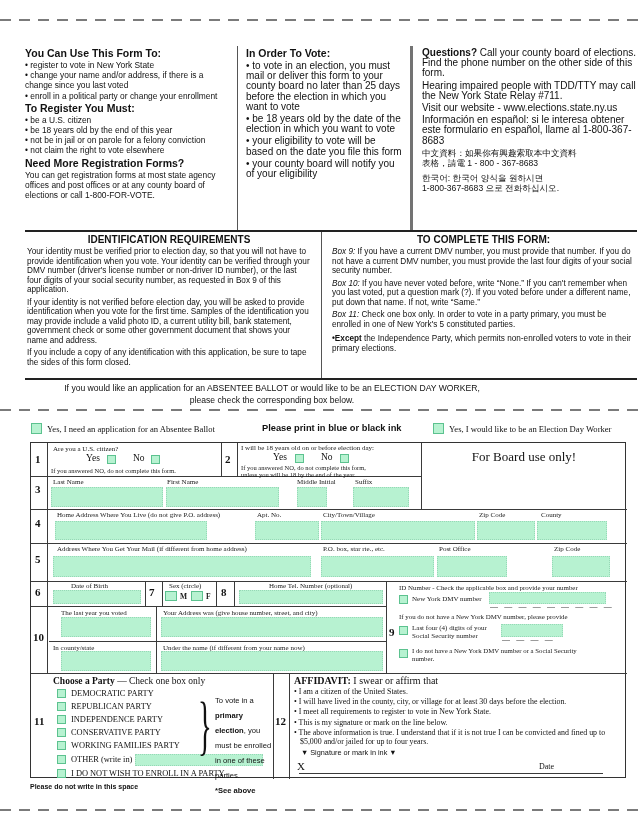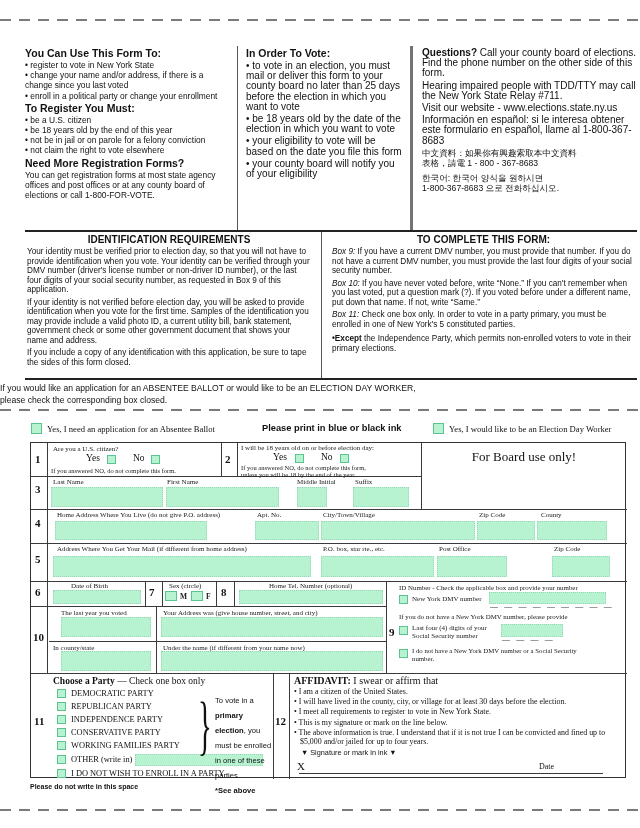--- a/index.html
+++ b/index.html
@@ -21,21 +21,21 @@
   .ip{font-size:10px;line-height:10.2px;margin-top:2px}
   .cjk{font-size:8.6px;line-height:10.5px}
   
   .sec{position:absolute;top:230px;left:25px;width:612px;height:150px;
        border-top:2px solid #222;border-bottom:2px solid #222;display:flex}
   .sleft{width:296px;padding:2px 10px 0 2px}
   .sright{flex:1;border-left:1px solid #555;padding:2px 2px 0 10px}
   .shead{font-size:10px;font-weight:bold;text-align:center;margin-bottom:2px}
   .sp{font-size:8.2px;line-height:9.5px;margin-bottom:3px}
   .boxlab{font-style:italic}
-  .banner{position:absolute;left:0;width:528px;font-size:8.6px}
+  .banner{position:absolute;left:8px;width:528px;text-align:center;font-size:8.6px}
   
   .ck{position:absolute;background:#b7f2d1;border:1px solid #5cc28f}
   .serif{font-family:"Liberation Serif",serif}
   .hdrlab{position:absolute;font-family:"Liberation Serif",serif;font-size:8.6px;white-space:nowrap}
   .printnote{position:absolute;font-weight:bold;font-size:9.3px;white-space:nowrap}
   
   .tbl{position:absolute;top:442px;left:30px;width:596px;height:336px;border:1.5px solid #333}
   .hl{position:absolute;height:1px;background:#3a3a3a}
   .vl{position:absolute;width:1px;background:#3a3a3a}
   .gf{position:absolute;background:#b7f2d1;border:1px dotted #96d8b6}
@@ -104,21 +104,21 @@
     <div class="sright">
       <div class="shead">TO COMPLETE THIS FORM:</div>
       <div class="sp"><span class="boxlab">Box 9:</span><span> If you have a current DMV number, you must provide that number. If you do not have a current DMV number, you must provide the last four digits of your social security number.</span></div>
       <div class="sp"><span class="boxlab">Box 10:</span><span> If you have never voted before, write “None.” If you can't remember when you last voted, put a question mark (?). If you voted before under a different name, put down that name. If not, write “Same.”</span></div>
       <div class="sp"><span class="boxlab">Box 11:</span><span> Check one box only. In order to vote in a party primary, you must be enrolled in one of New York's 5 constituted parties.</span></div>
       <div class="sp" style="margin-top:5px"><b>•Except</b><span> the Independence Party, which permits non-enrolled voters to vote in their primary elections.</span></div>
     </div>
   </div>
 
   <div class="banner" style="top:383px">If you would like an application for an ABSENTEE BALLOT or would like to be an ELECTION DAY WORKER,</div>
-  <div class="banner" style="top:395px">please check the corresponding box closed.</div>
+  <div class="banner" style="top:395px">please check the corresponding box below.</div>
   <div class="cut" style="top:409px"></div>
 
   <div class="ck" style="left:31px;top:423px;width:11px;height:11px"></div>
   <div class="hdrlab" style="left:47px;top:424px">Yes, I need an application for an Absentee Ballot</div>
   <div class="printnote" style="left:262px;top:423px">Please print in blue or black ink</div>
   <div class="ck" style="left:433px;top:423px;width:11px;height:11px"></div>
   <div class="hdrlab" style="left:449px;top:424px">Yes, I would like to be an Election Day Worker</div>
 
   <div class="tbl">
 

